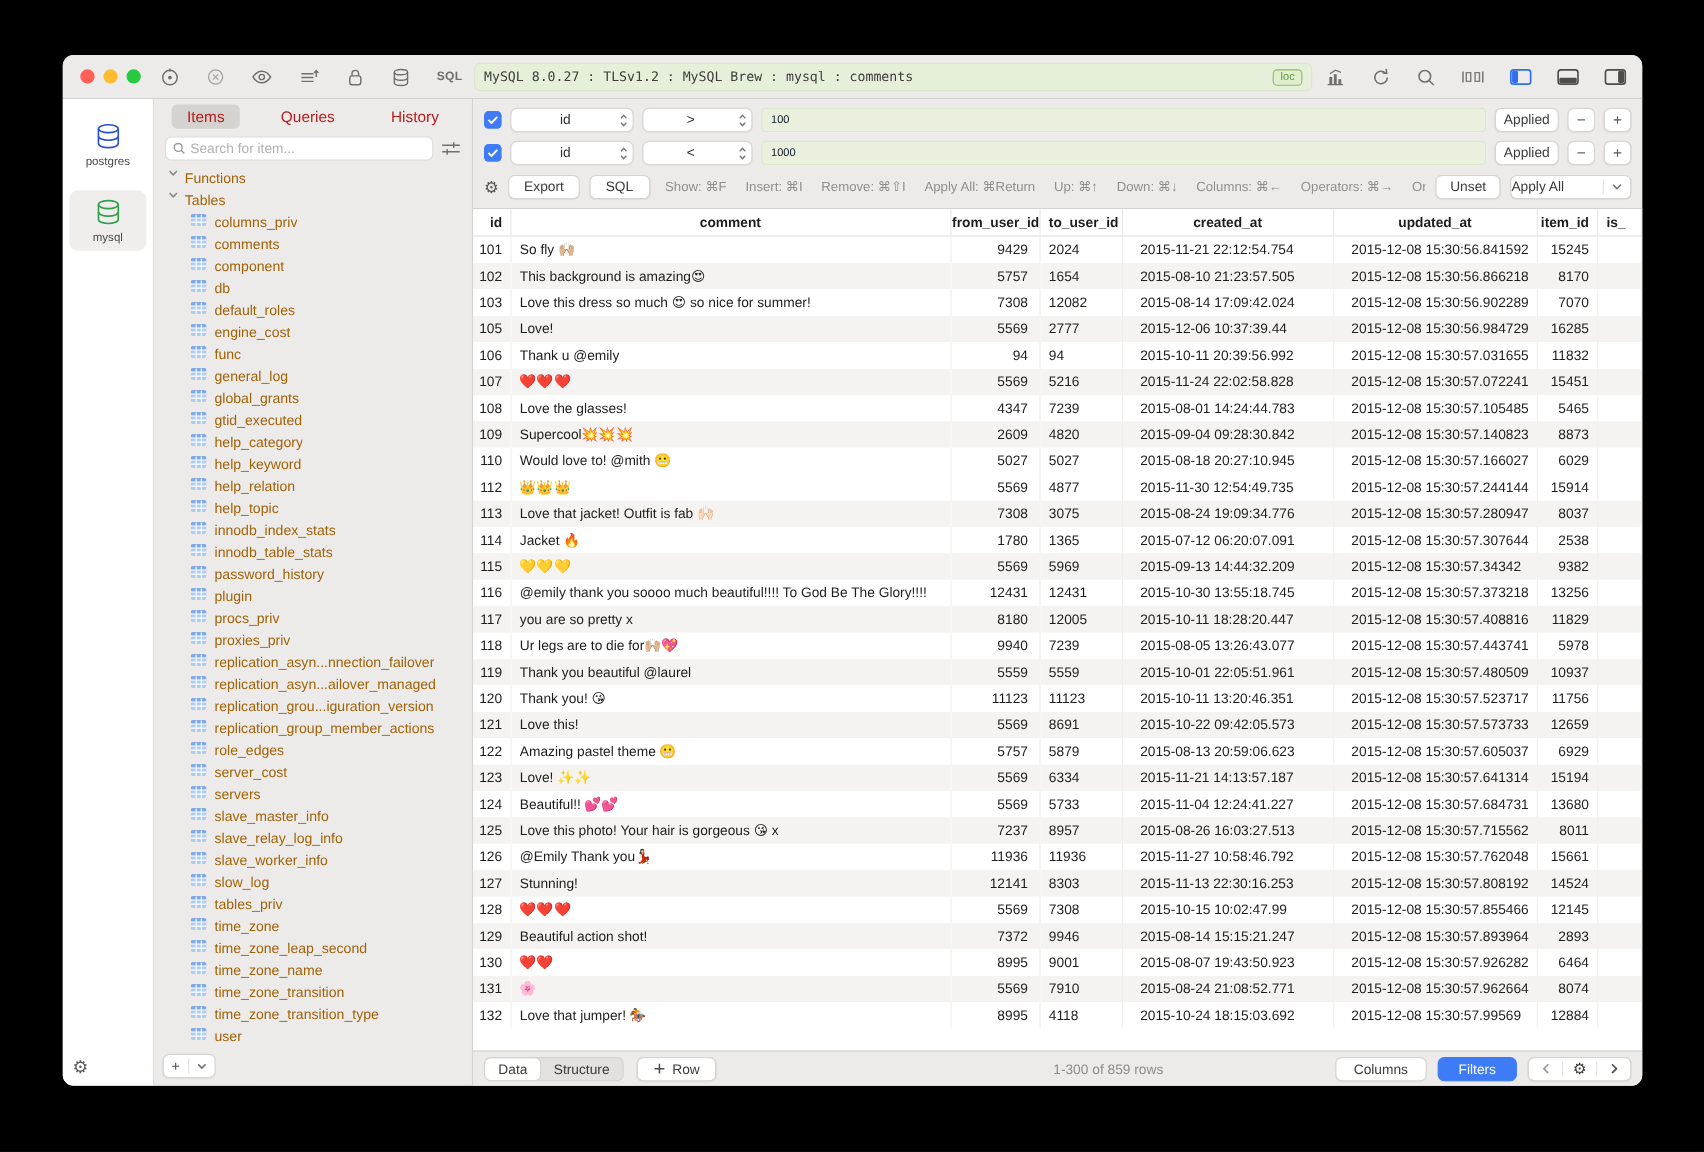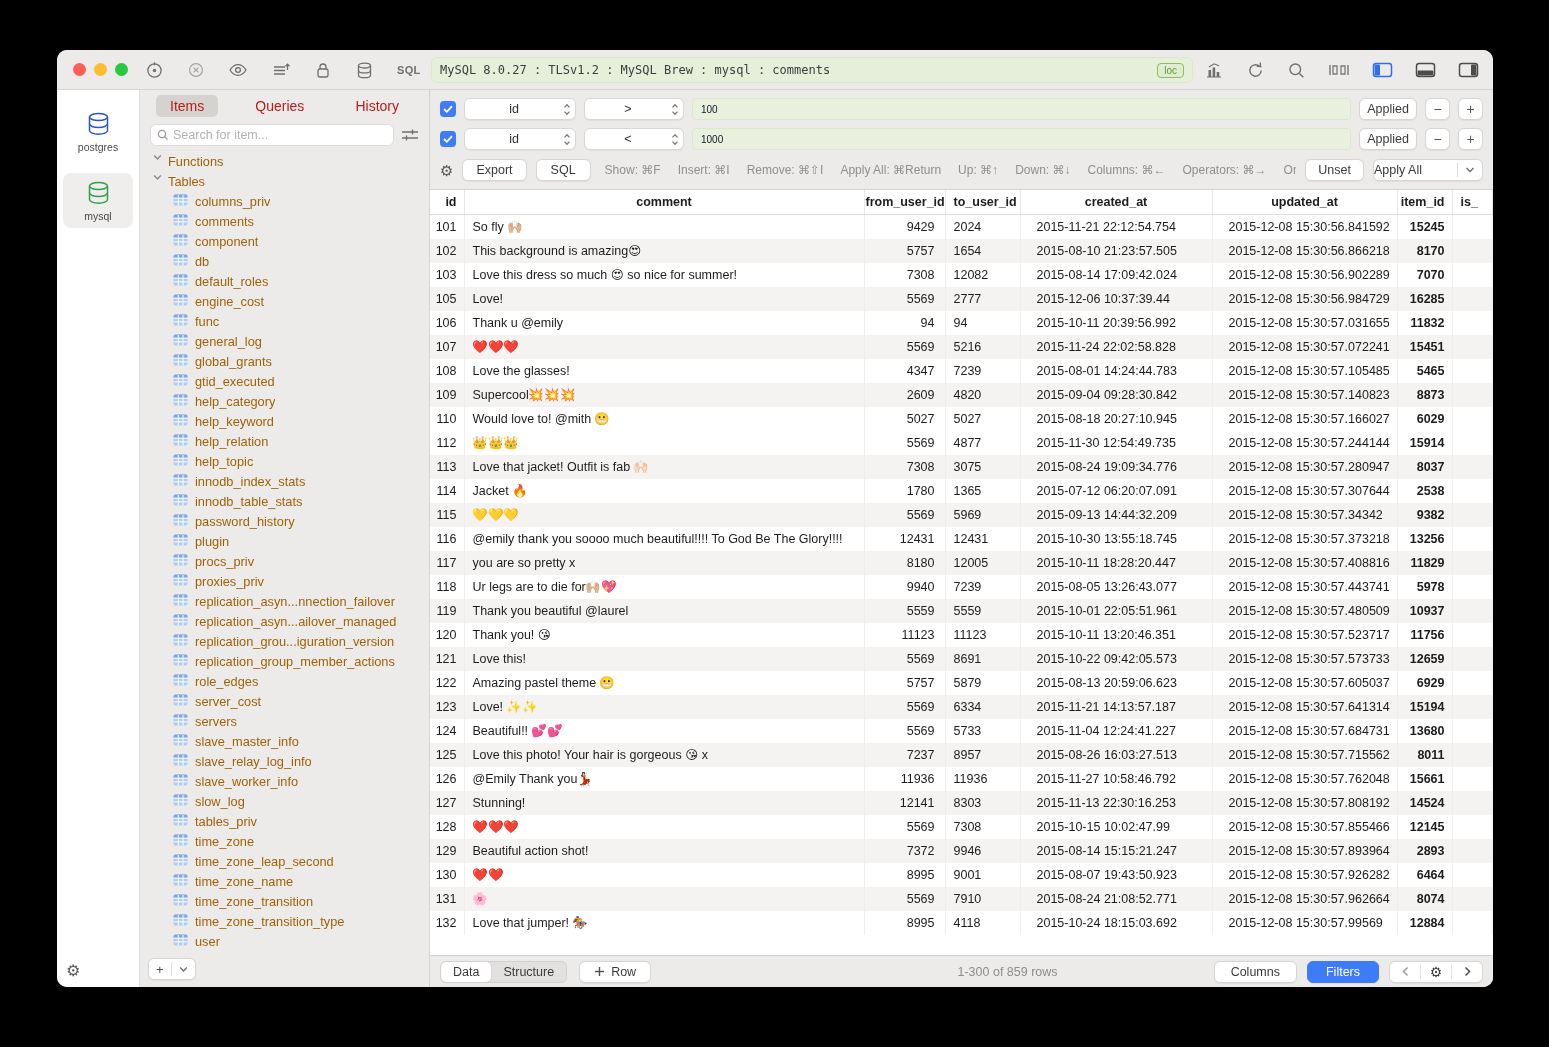--- a/index.html
+++ b/index.html
@@ -79,21 +79,21 @@
   .grid th{height:24px;font-size:12.5px;font-weight:700;color:#1d1d1c;background:#fff;
     border-bottom:1px solid #dededd;border-right:1px solid #e9e8e7;white-space:nowrap;overflow:hidden;}
   .grid td{height:24px;font-size:12.5px;color:#1d1d1c;white-space:nowrap;overflow:hidden;border-right:1px solid #efeeec;line-height:24px;padding:0;}
   .grid tr.alt td{background:#f4f3f1;}
   .c0{width:34px;text-align:right;padding-right:7px!important;}
   .c1{width:400px;text-align:left;padding-left:8px!important;}
   .c2{width:81px;text-align:right;padding-right:10px!important;}
   .c3{width:75px;text-align:left;padding-left:8px!important;}
   .c4{width:192px;text-align:left;padding-left:16px!important;}
   .c5{width:185px;text-align:left;padding-left:16px!important;}
-  .c6{width:55px;text-align:right;padding-right:7px!important;font-weight:bold;}
+  .c6{width:55px;text-align:right;padding-right:7px!important;}
   .c7{text-align:left;padding-left:8px!important;}
   th.c1,th.c4,th.c5{text-align:center;padding:0!important;}
   
   .statusbar{flex:0 0 32px;background:#ecebe9;border-top:1px solid #d4d3d1;display:flex;align-items:center;padding:0 10px;position:relative;}
   .segmented{display:flex;align-items:center;background:#e2e1df;border:1px solid #d2d1cf;border-radius:6px;height:22px;overflow:hidden;}
   .segmented .seg{padding:0 12px;font-size:12.5px;color:#3b3b3a;height:100%;display:flex;align-items:center;}
   .segmented .seg.on{background:#fff;border-radius:5px;box-shadow:0 0 0 1px #d7d6d4;}
   .btn.addrow{margin-left:12px;padding:0 14px;gap:6px;}
   .rowcount{position:absolute;left:50%;transform:translateX(-4%);font-size:12.5px;color:#8d8d8c;}
   .sb-right{margin-left:auto;display:flex;align-items:center;gap:10px;}

